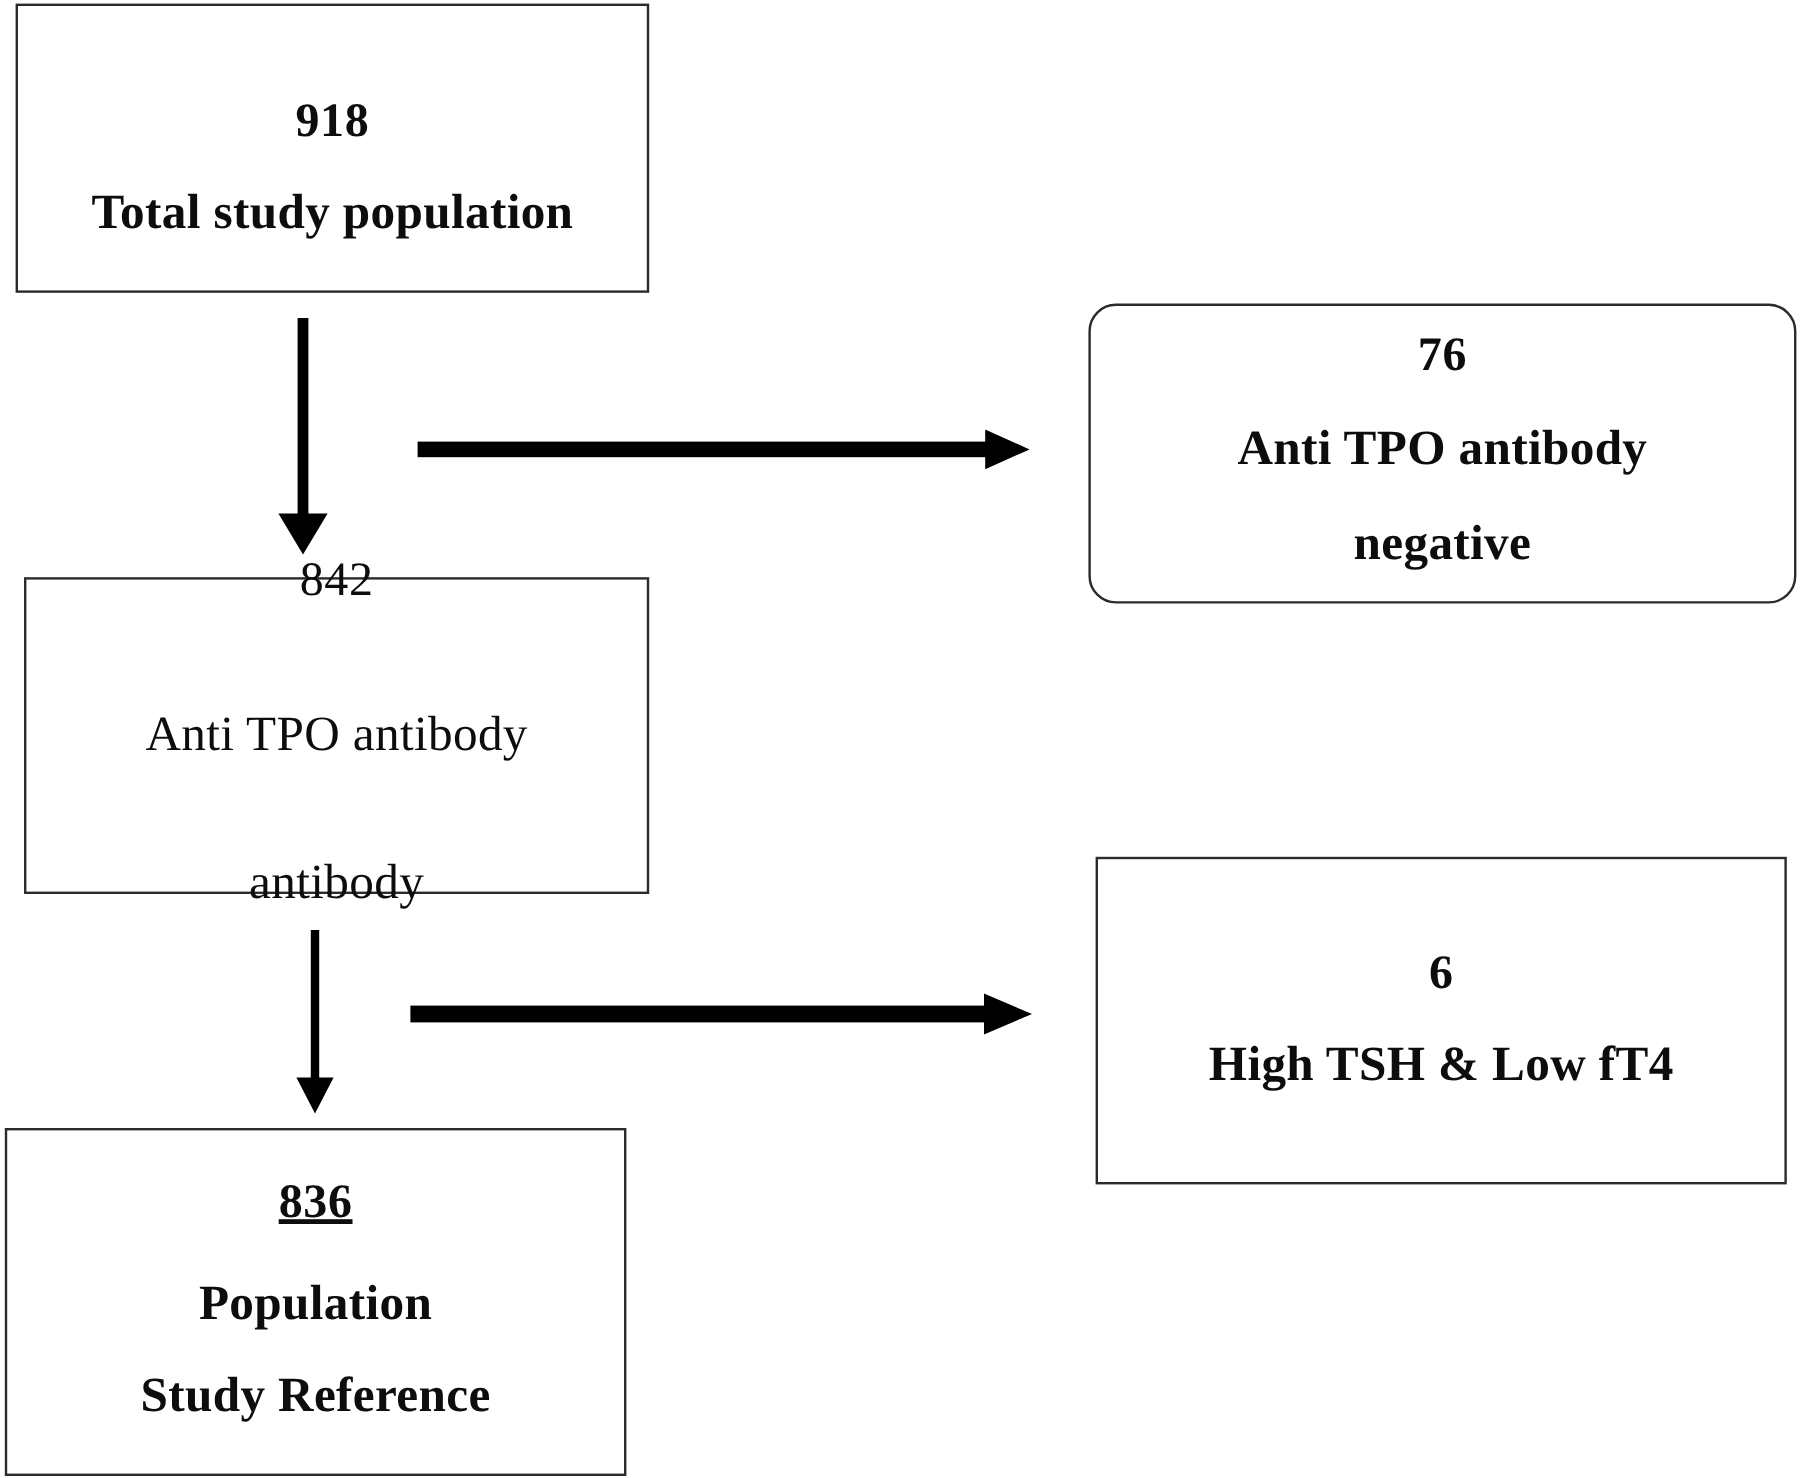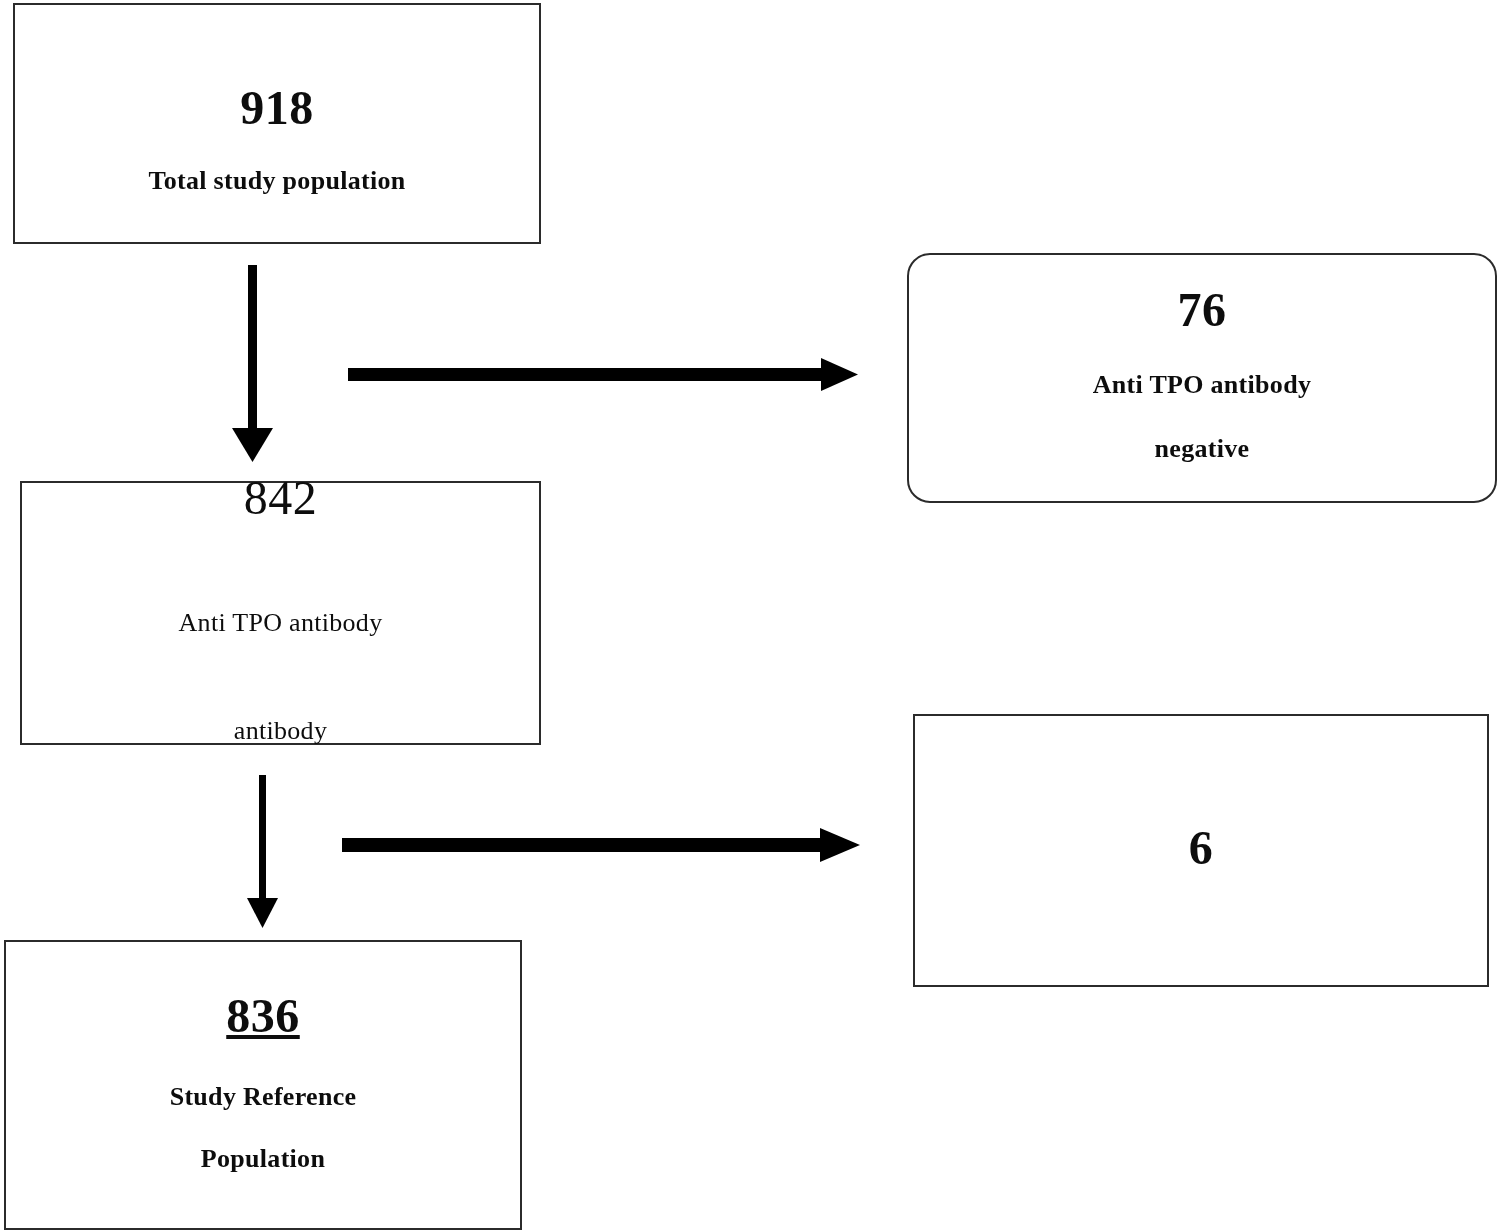--- a/index.html
+++ b/index.html
@@ -24,27 +24,27 @@
     background: #ffffff;
     display: flex;
     flex-direction: column;
     align-items: center;
     justify-content: center;
     text-align: center;
     color: #0d0d0d;
     line-height: 1.0;
   }
   .node-count {
-    font-size: 48px;
+    font-size: 40px;
     font-weight: bold;
     letter-spacing: 0.5px;
     margin-top: 30px;
   }
   .node-label {
-    font-size: 26px;
+    font-size: 41px;
     font-weight: bold;
     letter-spacing: 0.3px;
     white-space: nowrap;
   }
   
   .node-box.weight-regular .node-count,
   .node-box.weight-regular .node-label {
     font-weight: normal;
   }
 
@@ -93,26 +93,27 @@
   </div>
 
   <div class="node-box weight-regular" id="box-tpo-negative">
     <div class="node-count">842</div>
     <div class="node-label">Anti TPO antibody</div>
     <div class="node-label">antibody</div>
   </div>
 
   <div class="node-box" id="box-tsh-excluded">
     <div class="node-count">6</div>
+    <div class="node-label">High TSH &amp; Low fT4</div>
   </div>
 
   <div class="node-box" id="box-reference-population">
     <div class="node-count">836</div>
+    <div class="node-label">Population</div>
     <div class="node-label">Study Reference</div>
-    <div class="node-label">Population</div>
   </div>
 
   <svg class="arrow-svg" id="arrow-down-1" width="1501" height="1232">
     <rect x="248" y="265" width="9" height="168" fill="#000000"></rect>
     <polygon points="232,428 273,428 252.5,462" fill="#000000"></polygon>
   </svg>
 
   <svg class="arrow-svg" id="arrow-right-1" width="1501" height="1232">
     <rect x="348" y="368" width="477" height="13" fill="#000000"></rect>
     <polygon points="821,358 821,391 858,374.5" fill="#000000"></polygon>

